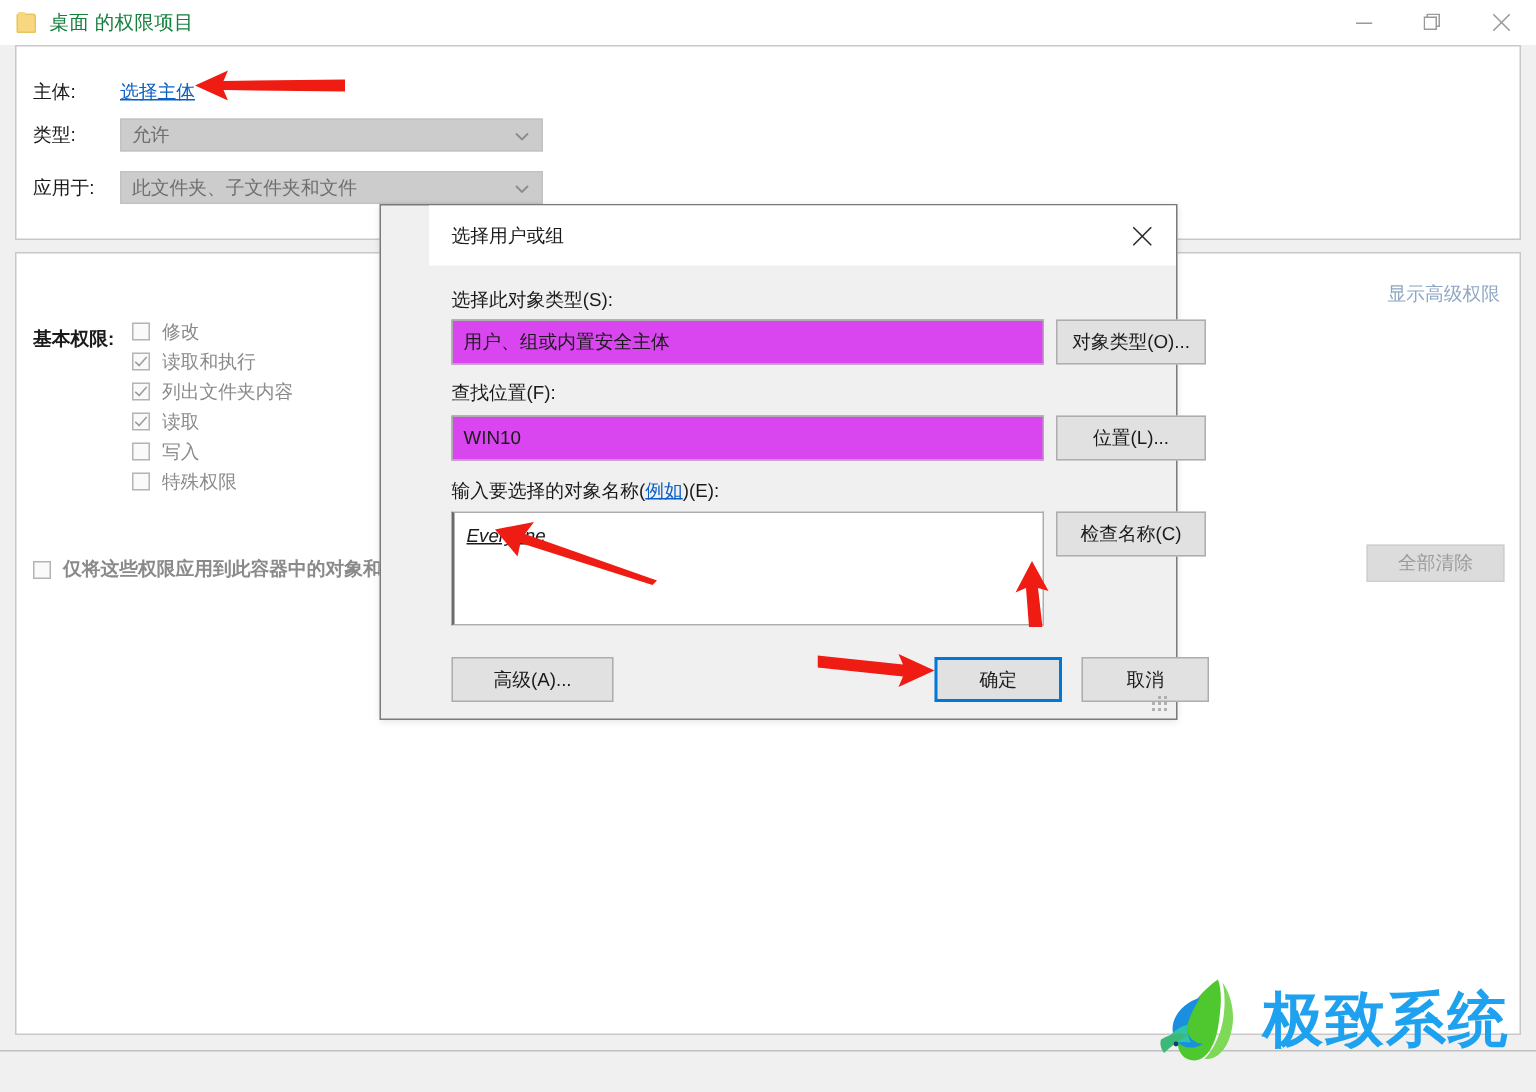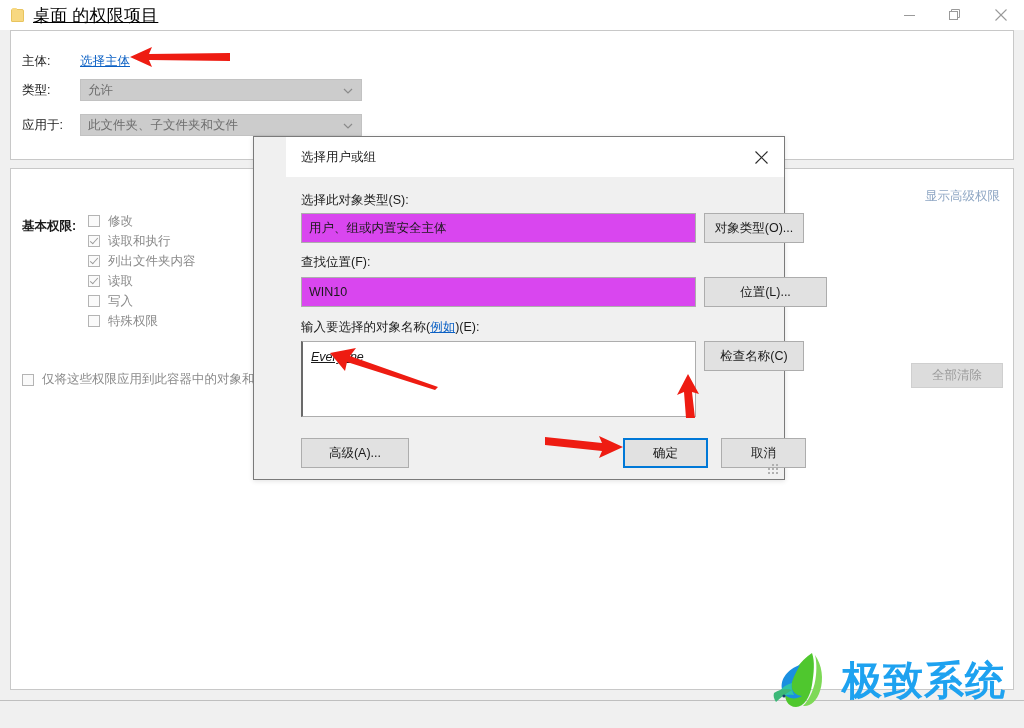--- a/index.html
+++ b/index.html
@@ -42,24 +42,23 @@
   }
   .folder-ico::before {
     content: "";
     position: absolute;
     left: 0px; top: -2px;
     width: 5px; height: 2px;
     background: #f7d881;
     border-radius: 1px 1px 0 0;
   }
   .tb-title {
-    font-size: 17px;
-    color: #000000;
+    font-size: 13px;
+    color: #15803d;
     letter-spacing: .2px;
-    text-decoration: underline;
   }
   .tb-controls {
     position: absolute;
     right: 0; top: 0;
     height: 30px;
     display: flex;
   }
   .tb-btn {
     width: 46px; height: 30px;
     display: flex;
@@ -164,20 +163,21 @@
     transform: rotate(42deg);
   }
   .apply-row {
     position: absolute;
     left: 22px; top: 371px;
     display: flex;
     align-items: center;
     color: #8a8a8a;
     font-size: 12.5px;
     white-space: nowrap;
+    font-weight: bold;
   }
 
   .adv-link {
     position: absolute;
     right: 24px; top: 188px;
     color: #8fa7c4;
     font-size: 12.5px;
     cursor: pointer;
   }
   .clear-btn {
@@ -432,21 +432,21 @@
     <div class="m-label" style="left:15px; top:15px;">选择此对象类型(S):</div>
     <div class="m-input" style="left:15px; top:36px; width:395px; height:30px;">
       <span>用户、组或内置安全主体</span>
     </div>
     <div class="m-btn" style="left:418px; top:36px; width:100px; height:30px;">对象类型(O)...</div>
 
     <div class="m-label" style="left:15px; top:77px;">查找位置(F):</div>
     <div class="m-input" style="left:15px; top:100px; width:395px; height:30px;">
       <span>WIN10</span>
     </div>
-    <div class="m-btn" style="left:418px; top:100px; width:123px; height:30px;">位置(L)...</div>
+    <div class="m-btn" style="left:418px; top:100px; width:100px; height:30px;">位置(L)...</div>
 
     <div class="m-label" style="left:15px; top:142px;">
       <span>输入要选择的对象名称(</span><a class="ex-link">例如</a><span>)(E):</span>
     </div>
     <div class="m-textarea" style="left:15px; top:164px; width:395px; height:76px;">
       <span class="obj-name">Everyone</span>
     </div>
     <div class="m-btn" style="left:418px; top:164px; width:100px; height:30px;">检查名称(C)</div>
 
     <div class="m-btn" style="left:15px; top:261px; width:108px; height:30px;">高级(A)...</div>

